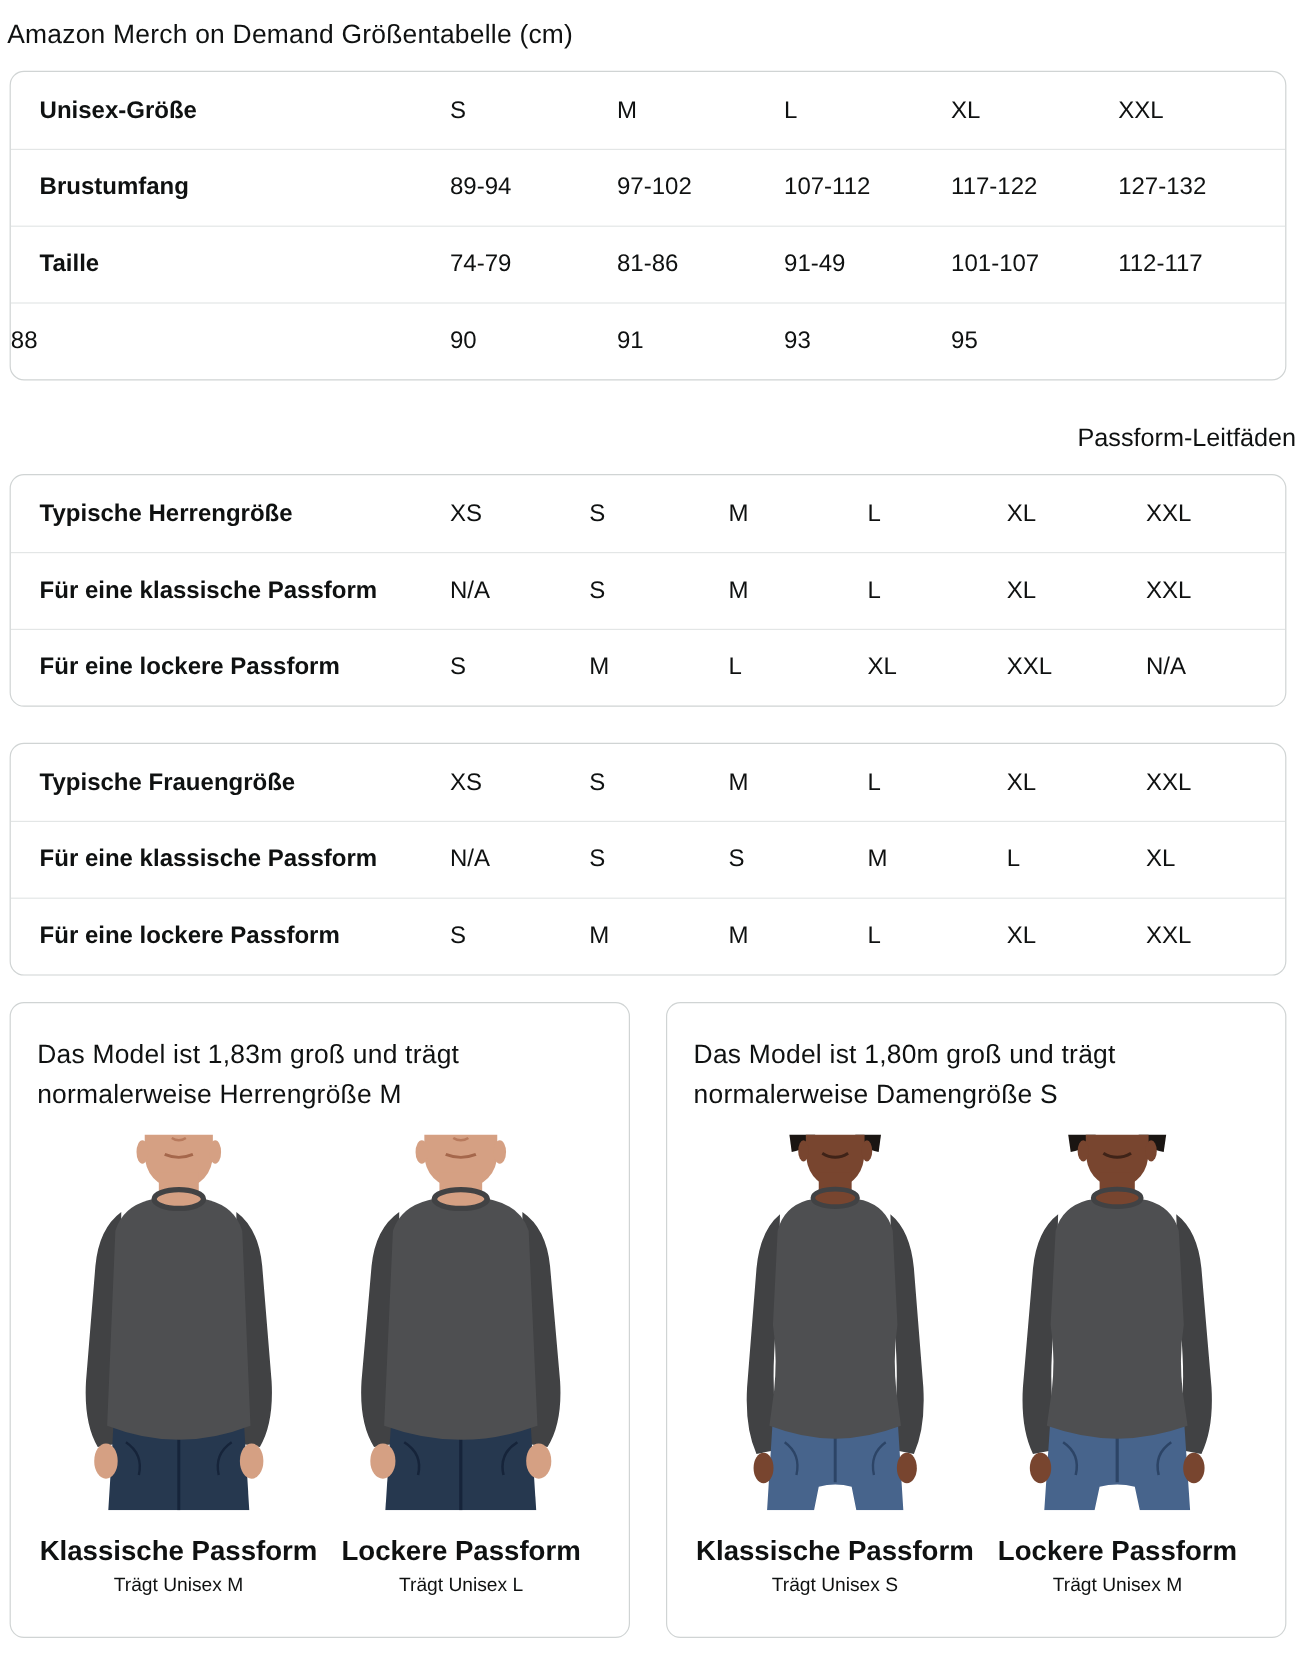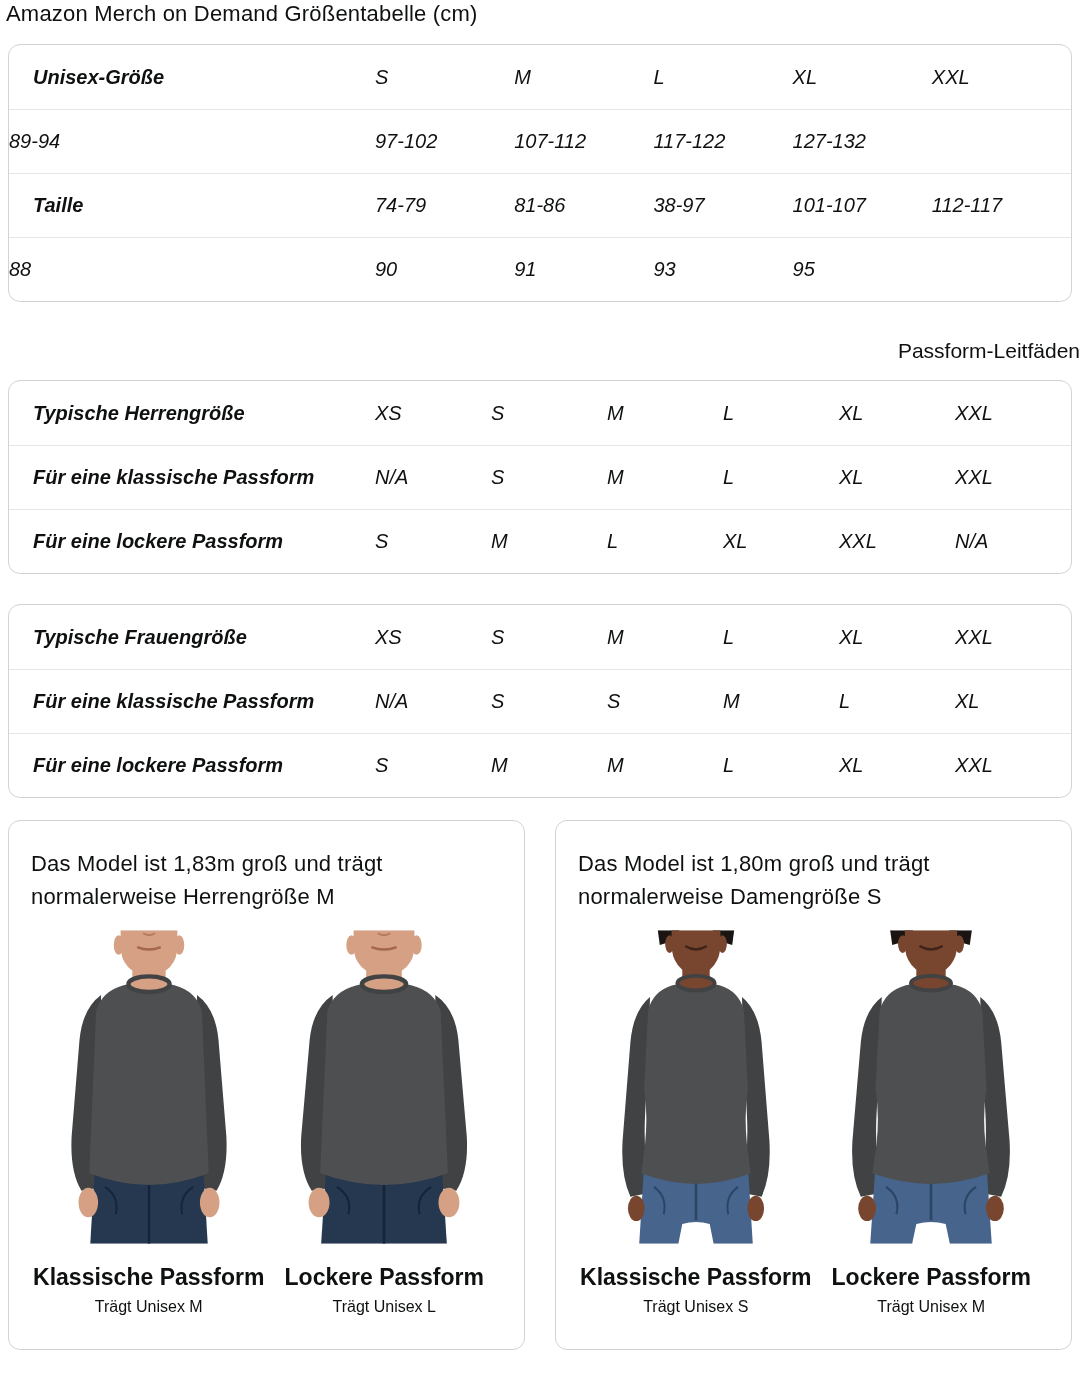--- a/index.html
+++ b/index.html
@@ -17,27 +17,27 @@
     --skin-women:#78452f;
     --hair-women:#1a1512;
   }
   *{box-sizing:border-box;margin:0;padding:0;}
   html,body{background:var(--page-background);}
   body{
     width:1080px;height:1388px;overflow:hidden;
     font-family:"Liberation Sans", sans-serif;
     color:var(--text);
   }
-  .page{padding-top:0;}
+  .page{padding-top:15px;}
   h1.title{
     font-size:22px;font-weight:400;margin:0 0 0 6px;line-height:28px;letter-spacing:.2px;
   }
   .tbl{
     margin:16px 0 0 8px;width:1064px;background:#fff;
-    border:1px solid var(--table-border);border-radius:12px;overflow:hidden;font-style:italic;
+    border:1px solid var(--table-border);border-radius:12px;overflow:hidden;
   }
   .trow{display:grid;align-items:center;height:64px;}
   .trow + .trow{border-top:1px solid var(--row-divider);}
   .size-tbl .trow{grid-template-columns:366px repeat(5,1fr);}
   .fit-tbl .trow{grid-template-columns:366px repeat(6,1fr);}
   .tlabel{font-weight:700;font-size:20px;padding-left:24px;white-space:nowrap;}
   .tcell{font-size:20px;white-space:nowrap;}
   .note{font-size:19px;margin:14px 0 0 2px;line-height:22px;}
   h2.subheading{font-size:21px;font-weight:400;margin:36px 0 0 2px;line-height:26px;text-align:right;}
   .tbl.second{margin-top:30px;}
@@ -123,31 +123,32 @@
   <section class="tbl size-tbl">
       <div class="trow">
         <div class="tlabel">Unisex-Größe</div>
         <div class="tcell">S</div>
         <div class="tcell">M</div>
         <div class="tcell">L</div>
         <div class="tcell">XL</div>
         <div class="tcell">XXL</div>
       </div>
       <div class="trow">
+        <div class="tlabel">Brustumfang</div>
         <div class="tcell">89-94</div>
         <div class="tcell">97-102</div>
         <div class="tcell">107-112</div>
         <div class="tcell">117-122</div>
         <div class="tcell">127-132</div>
       </div>
       <div class="trow">
         <div class="tlabel">Taille</div>
         <div class="tcell">74-79</div>
         <div class="tcell">81-86</div>
-        <div class="tcell">38-97</div>
+        <div class="tcell">91-49</div>
         <div class="tcell">101-107</div>
         <div class="tcell">112-117</div>
       </div>
       <div class="trow">
         <div class="tcell">88</div>
         <div class="tcell">90</div>
         <div class="tcell">91</div>
         <div class="tcell">93</div>
         <div class="tcell">95</div>
       </div>

